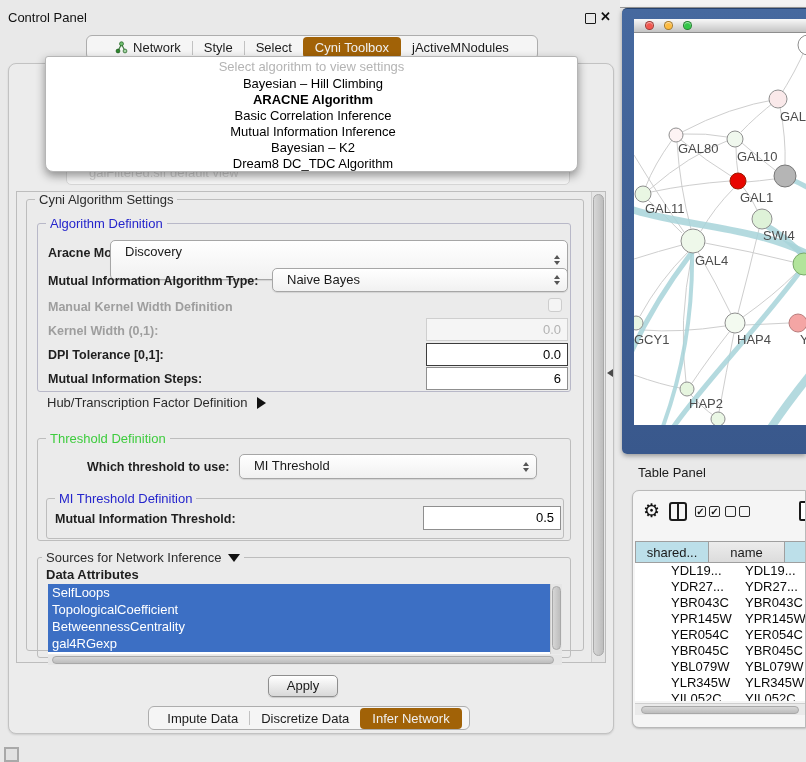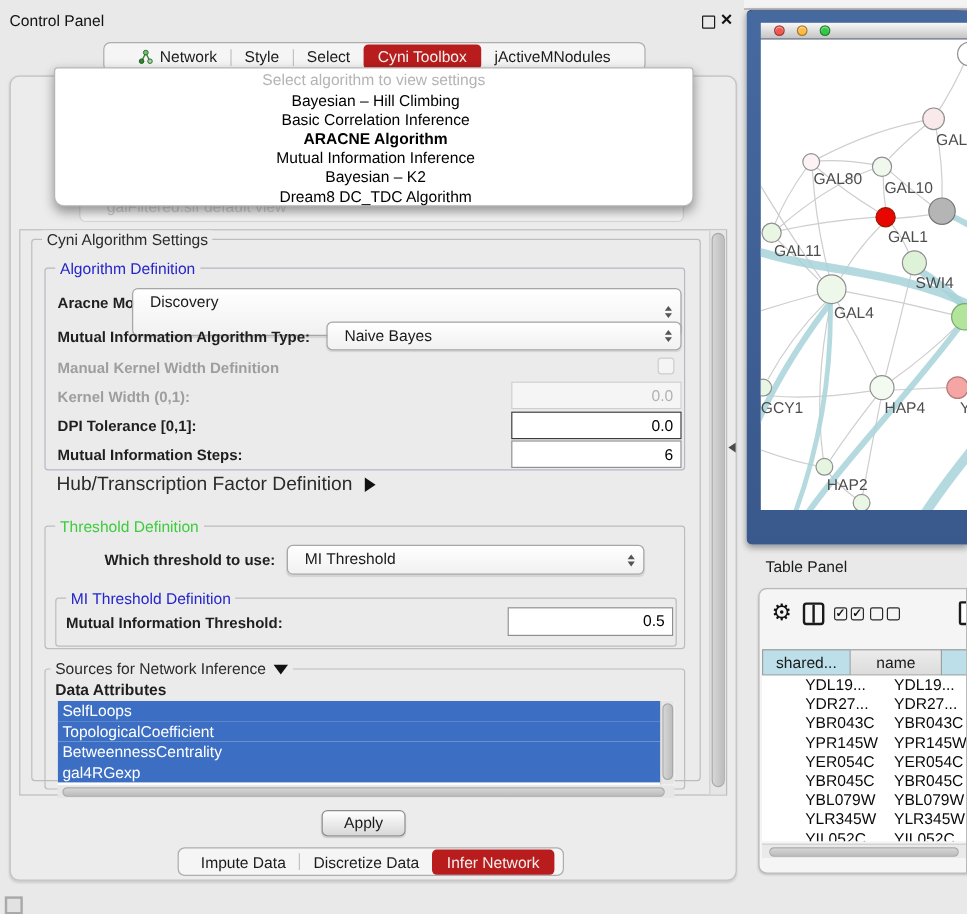--- a/index.html
+++ b/index.html
@@ -1,33 +1,33 @@
 <!DOCTYPE html>
 <html><head>
 <meta charset="utf-8">
 <style>
 * { margin:0; padding:0; box-sizing:border-box; }
 html,body { width:806px; height:762px; }
 body { position:relative; font-family:"Liberation Sans",sans-serif; background:#e9e9e9; overflow:hidden; color:#1a1a1a; }
 .abs { position:absolute; }
 .lbl { position:absolute; font-size:12.5px; font-weight:bold; color:#1f1f1f; white-space:nowrap; }
-.plain { font-weight:normal; font-size:16px; color:#2b2b2b; }
+.plain { font-weight:normal; font-size:13px; color:#2b2b2b; }
 .dis { color:#9e9e9e; }
 .group { position:absolute; border:1px solid #bdbdbd; border-radius:3px; }
 .gtitle { position:absolute; top:-8px; left:8px; background:#ebebeb; padding:0 4px; font-size:13px; white-space:nowrap; }
 .combo { position:absolute; background:linear-gradient(#ffffff,#f1f1f1); border:1px solid #a6a6a6; border-radius:5px; font-size:13px; line-height:22px; padding-left:14px; box-shadow:0 1px 1px rgba(0,0,0,0.1); white-space:nowrap; }
 .stepper { position:absolute; right:7px; top:50%; transform:translateY(-50%); display:flex; flex-direction:column; gap:2px; }
 .tri-u { width:0; height:0; border-left:3.5px solid transparent; border-right:3.5px solid transparent; border-bottom:4.5px solid #555; }
 .tri-d { width:0; height:0; border-left:3.5px solid transparent; border-right:3.5px solid transparent; border-top:4.5px solid #555; }
 .tri-right { width:0; height:0; border-top:6px solid transparent; border-bottom:6px solid transparent; border-left:9px solid #111; display:inline-block; }
 .tri-down-big { width:0; height:0; border-left:6px solid transparent; border-right:6px solid transparent; border-top:8px solid #111; display:inline-block; }
 .field { position:absolute; font-size:13px; text-align:right; padding:0 6px; line-height:21px; background:#fff; white-space:nowrap; }
 .tabbar { position:absolute; background:#f5f5f5; border:1px solid #adadad; border-radius:6px; display:flex; align-items:center; justify-content:center; }
 .tab { display:flex; align-items:center; gap:5px; padding:2px 11px; font-size:13px; white-space:nowrap; color:#1c1c1c; }
-.tab.selected { background:#b91c1c; color:#f0f0f0; border-radius:4px; padding:3px 12px; }
+.tab.selected { background:#a16207; color:#f0f0f0; border-radius:4px; padding:3px 12px; }
 .tab-sep { width:1px; height:14px; background:#c2c2c2; }
 .popup-item { font-size:13px; line-height:16px; padding-left:3px; white-space:nowrap; color:#000;text-align:center; }
 .popup-item.boldit { font-weight:bold; }
 .attr-item { font-size:13px; line-height:17px; color:#fff; padding-left:4px; white-space:nowrap; }
 .sb-track-v { position:absolute; background:#e6e6e6; border-left:1px solid #cfcfcf; }
 .sb-thumb { position:absolute; background:linear-gradient(90deg,#d6d6d6,#bdbdbd); border:1px solid #a8a8a8; border-radius:6px; }
 .sb-thumb-h { position:absolute; background:linear-gradient(#d6d6d6,#bdbdbd); border:1px solid #a8a8a8; border-radius:6px; }
 .btn { position:absolute; border:1px solid #8e8e8e; border-radius:5px; background:linear-gradient(#ffffff,#d8d8d8); font-size:13px; font-weight:normal; text-align:center; line-height:20px; box-shadow:0 1px 1px rgba(0,0,0,.15); }
 .checkbox { position:absolute; width:14px; height:14px; border:1px solid #cdcdcd; border-radius:3px; background:#f4f4f4; }
 .light { width:9px; height:9px; border-radius:50%; border:1px solid rgba(0,0,0,.35); display:inline-block; box-shadow:inset 0 1px 1px rgba(255,255,255,.6); }
@@ -174,22 +174,22 @@
       </span>
       <span class="tab">
         <span>jActiveMNodules</span>
       </span>
     </div>
 
   <div class="abs" style="left:45px;top:56px;width:533px;height:116px;background:#fff;border:1px solid #b5b5b5;border-radius:3px 3px 8px 8px;box-shadow:0 4px 10px rgba(0,0,0,.4);z-index:40;padding-top:2px;">
     <div style="height:17px;text-align:center;color:#b4b4b4;font-size:13px;">Select algorithm to view settings</div>
     <div id="algo-items">
         <div class="popup-item">Bayesian – Hill Climbing</div>
+        <div class="popup-item boldit">ARACNE Algorithm</div>
         <div class="popup-item">Basic Correlation Inference</div>
-        <div class="popup-item boldit">ARACNE Algorithm</div>
         <div class="popup-item">Mutual Information Inference</div>
         <div class="popup-item">Bayesian – K2</div>
         <div class="popup-item">Dream8 DC_TDC Algorithm</div>
       </div>
   </div>
 
   <div class="btn" style="left:268px;top:675px;width:70px;height:22px;">Apply</div>
 
   <div id="bottom-tabs" class="tabbar" style="left:148px;top:706px;width:322px;height:24px;">
       <span class="tab">

